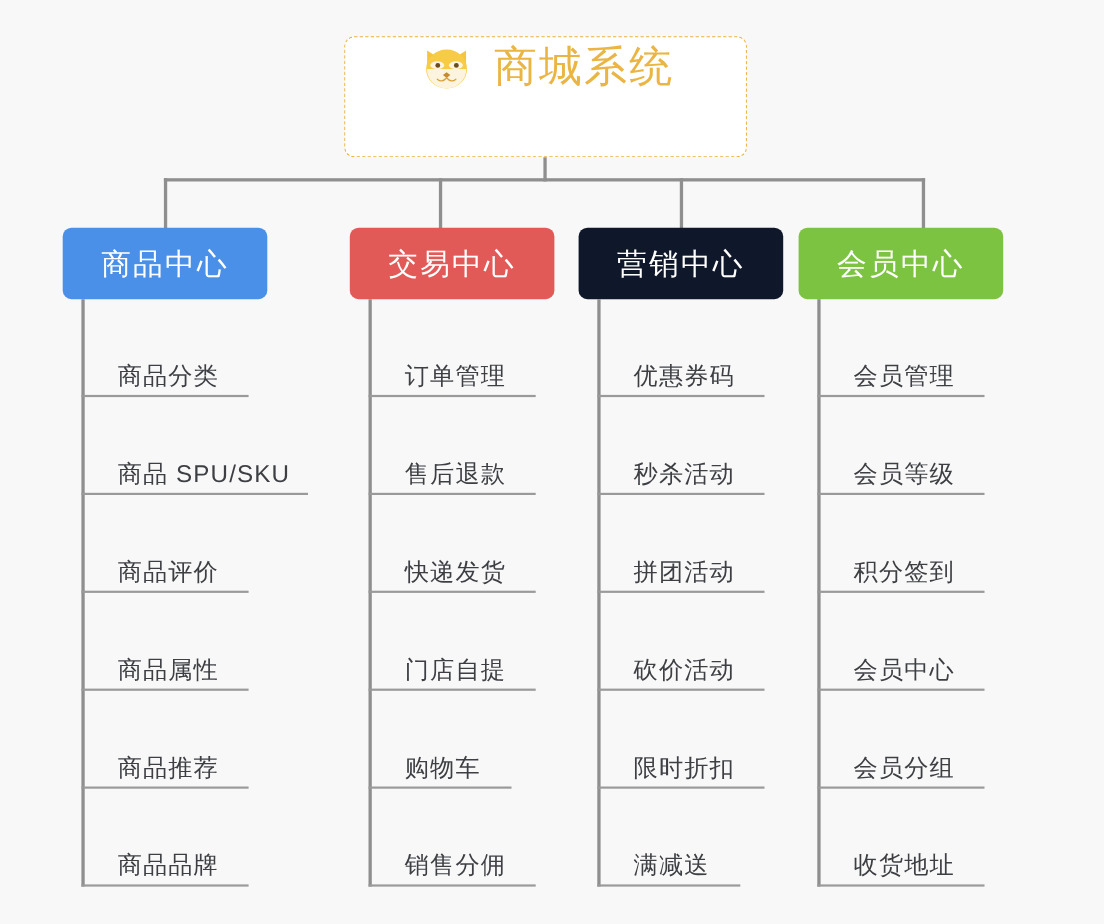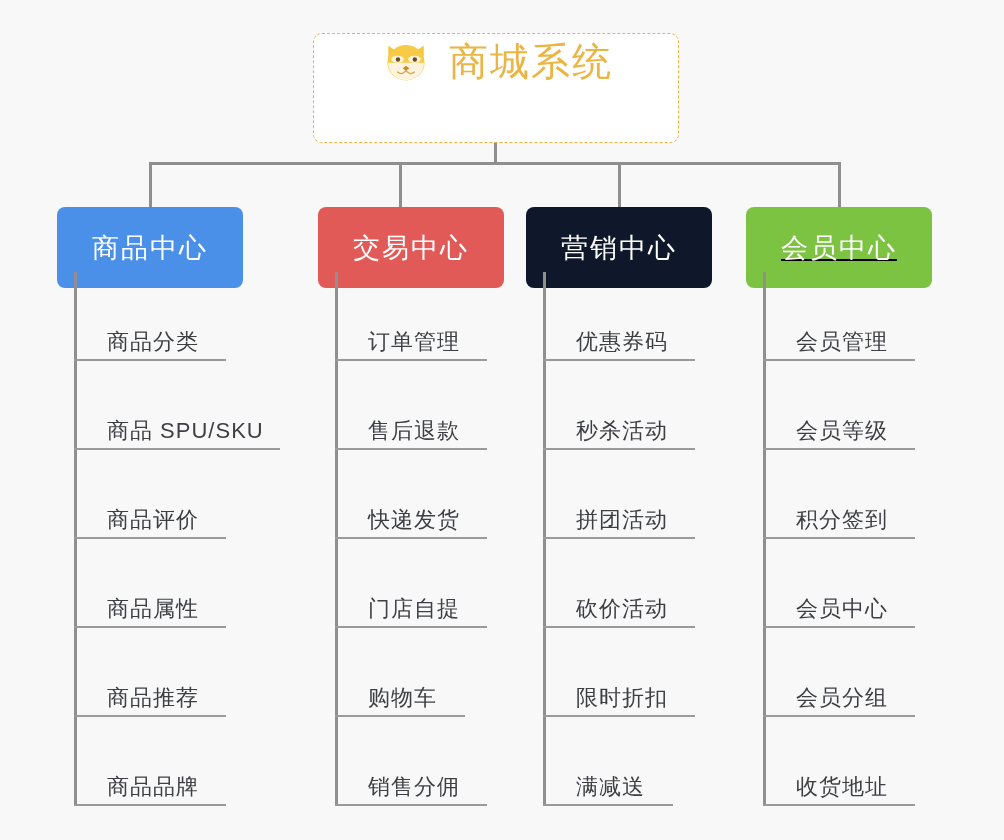--- a/index.html
+++ b/index.html
@@ -77,21 +77,21 @@
     height: 46px;
   }
 
   
   .branch {
     position: absolute;
     top: 207px;
   }
   .branch-header {
     width: 186px;
-    height: 81px;
+    height: 65px;
     box-sizing: border-box;
     border-radius: 8px;
     display: flex;
     align-items: center;
     justify-content: center;
     color: #ffffff;
     font-size: 27px;
     letter-spacing: 2px;
   }
   
@@ -262,21 +262,21 @@
           <div class="leaf">
             <span class="leaf-label">限时折扣</span>
             <div class="leaf-underline" style="width: 152px;"></div>
           </div>
           <div class="leaf">
             <span class="leaf-label">满减送</span>
             <div class="leaf-underline" style="width: 130px;"></div>
           </div>
         </div>
       </div>
-      <div class="branch" style="left: 746px; text-decoration: underline;">
+      <div class="branch" style="left: 726px;">
         <div class="branch-header" style="background: rgb(124, 195, 66);">
           <span>会员中心</span>
         </div>
         <div class="branch-trunk" style="height: 534px; background: rgb(143, 143, 143);"></div>
         <div class="leaf-list">
           <div class="leaf">
             <span class="leaf-label">会员管理</span>
             <div class="leaf-underline" style="width: 152px;"></div>
           </div>
           <div class="leaf">

